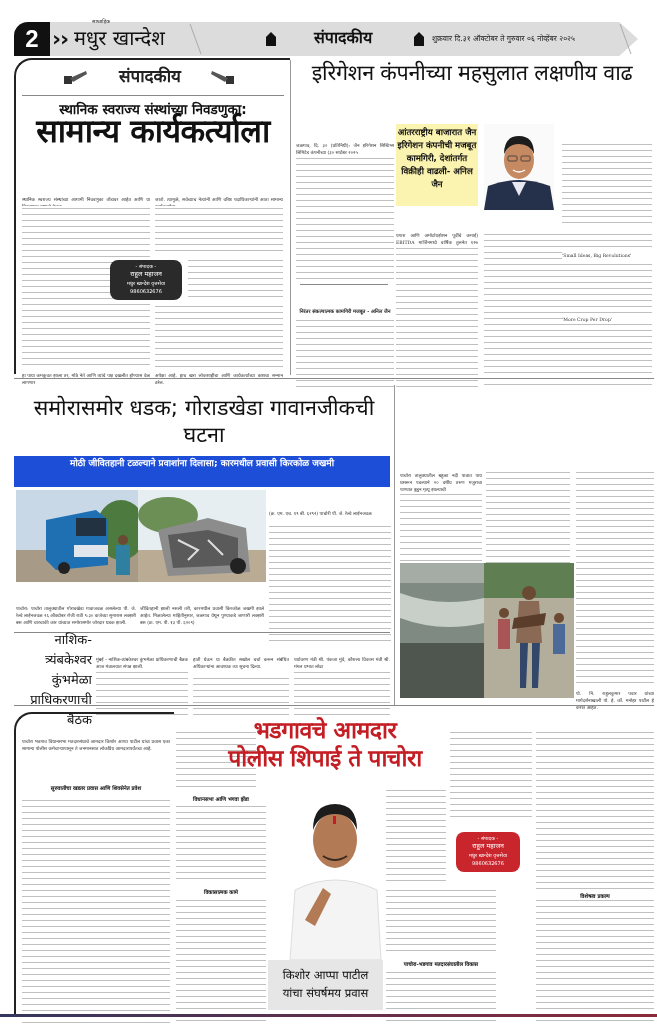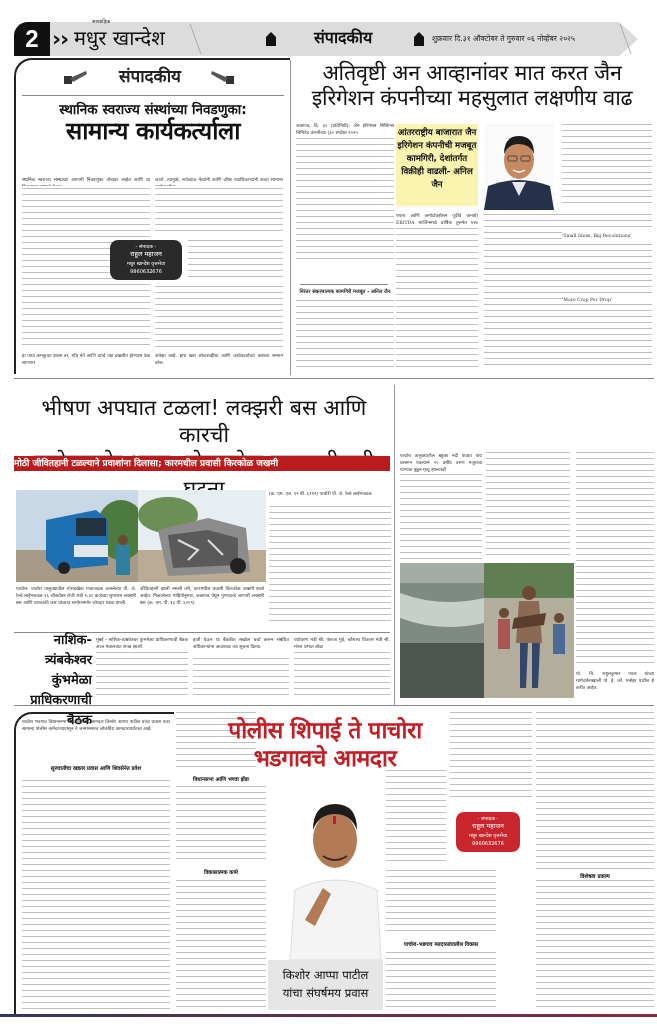--- a/index.html
+++ b/index.html
@@ -18,57 +18,57 @@
   .mh-sep { position: absolute; top: 2px; width: 12px; height: 30px; border-right: 1.5px solid #aaa; transform: skewX(20deg); }
   .mh-sep.s1 { left: 170px; }
   .mh-sep.s2 { left: 600px; }
   .mh-pen { position: absolute; top: 10px; width: 10px; height: 14px; background: #111; clip-path: polygon(50% 0, 100% 35%, 100% 100%, 0 100%, 0 35%); }
   .mh-pen.p1 { left: 252px; }
   .mh-pen.p2 { left: 400px; }
   .mh-section { position: absolute; left: 300px; top: 4px; font-family: "DejaVu Sans", sans-serif; font-size: 16px; font-weight: bold; color: #111; }
   .mh-date { position: absolute; left: 418px; top: 11px; font-size: 7.5px; color: #222; font-family: "DejaVu Sans", sans-serif; }
 
   
-  .abs { position: absolute; }
+  .abs { position: absolute; margin-top: 20px; }
   .txt { font-size: 4.6px; line-height: 7px; color: #333; text-align: justify; overflow: hidden; }
   .col-rule { position: absolute; width: 1px; background: #999; }
   .h-rule { position: absolute; height: 1px; background: #888; }
   .hl { font-family: "DejaVu Sans", sans-serif; color: #111; text-align: center; }
   .box-dark { background: #2a2a2a; color: #fff; border-radius: 8px; text-align: center; font-family: "DejaVu Sans", sans-serif; }
   .box-red { background: #c9252c; color: #fff; border-radius: 8px; text-align: center; font-family: "DejaVu Sans", sans-serif; }
   .lines { background: repeating-linear-gradient(to bottom, #8c8c8c 0 1px, transparent 1px 6px); opacity: .55; }
 
   
   .ed-frame { position: absolute; left: 14px; top: 58px; width: 276px; height: 316px; border-top-left-radius: 18px; border-left: 2px solid #222; border-top: 2px solid #222; }
   .ed-label { position: absolute; left: 70px; top: 64px; width: 160px; height: 26px; text-align:center; font-family: "DejaVu Sans", sans-serif; font-weight: bold; font-size: 17px; color: #222; }
   .ed-icon { position: absolute; top: 70px; width: 24px; height: 14px; }
   .ed-icon.l { left: 64px; }
   .ed-icon.r { left: 210px; }
   .ed-kicker { position: absolute; left: 22px; top: 100px; width: 262px; font-size: 13.5px; font-weight: bold; }
-  .ed-head { position: absolute; left: 22px; top: 117px; width: 262px; font-size: 24px; font-weight: bold; line-height: 28px; letter-spacing: -0.5px; }
+  .ed-head { position: absolute; left: 22px; top: 117px; width: 262px; font-size: 32px; font-weight: bold; line-height: 28px; letter-spacing: -0.5px; }
 
   
   .jain-head { position: absolute; left: 292px; top: 60px; width: 360px; font-size: 21.5px; line-height: 25px; font-weight: normal; letter-spacing: -0.3px; }
   .jain-quote { position: absolute; left: 396px; top: 124px; width: 82px; height: 82px; background: #fbf3b0; font-family: "DejaVu Sans", sans-serif; font-weight: bold; color: #111; font-size: 8.6px; line-height: 13px; text-align: center; padding-top: 2px; }
   .jain-photo { position: absolute; left: 484px; top: 124px; width: 70px; height: 86px; background: linear-gradient(#fff 0, #fff 100%); }
   .sub-bold { font-family: "DejaVu Sans", sans-serif; font-weight: bold; font-size: 5px; color: #222; text-align: center; }
 
   
   .acc-head { position: absolute; left: 14px; top: 394px; width: 380px; font-size: 21.5px; line-height: 27px; }
-  .acc-bar { position: absolute; left: 14px; top: 456px; width: 376px; height: 15px; background: #b91c1c; color: #fff; font-family: "DejaVu Sans", sans-serif; font-weight: bold; font-size: 9px; line-height: 15px; text-align: left; }
+  .acc-bar { position: absolute; left: 14px; top: 456px; width: 376px; height: 31px; background: #1d4ed8; color: #fff; font-family: "DejaVu Sans", sans-serif; font-weight: bold; font-size: 9px; line-height: 15px; text-align: center; }
   .img-bus { position: absolute; left: 16px; top: 490px; width: 122px; height: 92px; overflow: hidden; }
   .img-car { position: absolute; left: 138px; top: 490px; width: 128px; height: 92px; overflow: hidden; }
 
   
   .riv-head { position: absolute; left: 398px; top: 402px; width: 255px; font-size: 15px; line-height: 22px; }
   .img-river { position: absolute; left: 400px; top: 563px; width: 84px; height: 135px; overflow: hidden; }
   .img-rescue { position: absolute; left: 484px; top: 563px; width: 90px; height: 135px; overflow: hidden; }
 
   
-  .kum-head { position: absolute; left: 14px; top: 630px; width: 78px; font-size: 13px; line-height: 20px; text-align: right; font-weight: bold; }
+  .kum-head { position: absolute; left: 14px; top: 630px; width: 78px; font-size: 13px; line-height: 20px; text-align: right; font-weight: normal; }
 
   
   .pol-head { position: absolute; left: 175px; top: 716px; width: 300px; font-size: 23px; line-height: 28px; font-weight: bold; color: #c41e24; text-align: center; font-family: "DejaVu Sans", sans-serif; letter-spacing: -0.5px; }
   .pol-photo { position: absolute; left: 285px; top: 770px; width: 100px; height: 190px; }
   .pol-caption { position: absolute; left: 268px; top: 960px; width: 115px; height: 50px; background: #e6e6e6; font-family: "DejaVu Sans", sans-serif; font-size: 11.5px; line-height: 18px; text-align: center; color: #111; padding-top: 6px; }
   .pol-frame { position: absolute; left: 14px; top: 712px; width: 160px; height: 305px; border-top-left-radius: 18px; border-left: 2px solid #222; border-top: 2px solid #222; }
   .footer-rule { position: absolute; left: 0; top: 1014px; width: 657px; height: 3px; background: linear-gradient(90deg, #33365e, #8d2a3a); }
   .sec-title { font-family: "DejaVu Sans", sans-serif; font-weight: bold; font-size: 5.3px; text-align: center; color: #111; }
 </style>
 </head>
@@ -116,21 +116,20 @@
   <div style="font-size:6.5px;line-height:9px;">राहुल महाजन</div>
   <div style="font-size:5px;line-height:8px;">मधुर खान्देश वृत्तसेवा</div>
   <div style="font-size:5px;line-height:8px;">9860632676</div>
 </div>
 <div class="abs lines" style="left:188px;top:240px;width:95px;height:42px;"></div>
 <div class="abs lines" style="left:155px;top:286px;width:128px;height:64px;"></div>
 <div class="abs txt" style="left:155px;top:352px;width:128px;height:21px;">अपेक्षा आहे. हाच खरा लोकशाहीचा आणि कार्यकर्त्यांच्या कष्टाचा सन्मान ठरेल.</div>
 <div class="col-rule" style="left:290px;top:60px;height:315px;"></div>
 
 <div class="hl jain-head">
-  <div>अतिवृष्टी अन आव्हानांवर मात करत जैन</div>
   <div>इरिगेशन कंपनीच्या महसुलात लक्षणीय वाढ</div>
 </div>
 <div class="abs txt" style="left:296px;top:122px;width:98px;height:14px;">जळगाव, दि. ३० (प्रतिनिधी): जैन इरिगेशन सिस्टिम्स लिमिटेड कंपनीच्या (३० सप्टेंबर २०२५</div>
 <div class="abs lines" style="left:296px;top:138px;width:98px;height:126px;"></div>
 <div class="h-rule" style="left:300px;top:284px;width:88px;"></div>
 <div class="abs sub-bold" style="left:296px;top:288px;width:98px;">निरंतर संकल्पात्मक कामगिरी मजबूत - अनिल जैन</div>
 <div class="abs lines" style="left:296px;top:300px;width:98px;height:72px;"></div>
 <div class="jain-quote">आंतरराष्ट्रीय बाजारात जैन इरिगेशन कंपनीची मजबूत कामगिरी, देशांतर्गत विक्रीही वाढली- अनिल जैन</div>
 <svg class="jain-photo" viewBox="0 0 70 86">
   <rect width="70" height="86" fill="#fafafa"></rect>
@@ -144,21 +143,20 @@
 </svg>
 <div class="abs txt" style="left:396px;top:212px;width:82px;height:14px;">पगारा आणि अमोर्टायझेशन पूर्वीचे कमाई) EBITDA मार्जिनमध्ये वार्षिक तुलनेत १२७ बेसिस पॉईंटची</div>
 <div class="abs lines" style="left:396px;top:228px;width:82px;height:144px;"></div>
 <div class="abs lines" style="left:562px;top:124px;width:90px;height:80px;"></div>
 <div class="abs lines" style="left:484px;top:214px;width:168px;height:156px;"></div>
 <div class="abs txt" style="left:562px;top:232px;width:90px;height:8px;background:#fff;">'Small Ideas, Big Revolutions'</div>
 <div class="abs txt" style="left:562px;top:296px;width:90px;height:8px;background:#fff;">'More Crop Per Drop'</div>
 <div class="h-rule" style="left:14px;top:378px;width:640px;"></div>
 
 <div class="hl acc-head">
-  <div>भीषण अपघात टळला! लक्झरी बस आणि कारची</div>
   <div>समोरासमोर धडक; गोराडखेडा गावानजीकची घटना</div>
 </div>
 <div class="acc-bar">मोठी जीवितहानी टळल्याने प्रवाशांना दिलासा; कारमधील प्रवासी किरकोळ जखमी</div>
 <svg class="img-bus" viewBox="0 0 122 92">
   <rect width="122" height="92" fill="#c9d8e6"></rect>
   <rect y="60" width="122" height="32" fill="#a79a86"></rect>
   <ellipse cx="105" cy="40" rx="25" ry="30" fill="#4d7a3e"></ellipse>
   <path d="M30 30 L80 20 L92 30 L92 75 L40 80 L30 70 Z" fill="#1f6fb3"></path>
   <rect x="60" y="28" width="30" height="18" fill="#233240"></rect>
   <rect x="58" y="55" width="34" height="12" fill="#e0e6ec"></rect>
@@ -221,22 +219,22 @@
 <div class="abs txt" style="left:22px;top:718px;width:148px;height:42px;">पाचोरा भडगाव विधानसभा मतदारसंघाचे आमदार किशोर आप्पा पाटील यांचा प्रवास एका सामान्य पोलीस कर्मचाऱ्यापासून ते जनमानसात लोकप्रिय आमदारापर्यंतचा आहे.</div>
 <div class="abs sec-title" style="left:22px;top:764px;width:148px;">सुरुवातीचा खडतर प्रवास आणि शिवसेनेत प्रवेश</div>
 <div class="abs lines" style="left:22px;top:780px;width:148px;height:92px;"></div>
 <div class="abs lines" style="left:22px;top:876px;width:148px;height:136px;"></div>
 <div class="abs lines" style="left:176px;top:712px;width:80px;height:60px;"></div>
 <div class="abs sec-title" style="left:176px;top:775px;width:90px;">विधानसभा आणि भगवा झेंडा</div>
 <div class="abs lines" style="left:176px;top:786px;width:90px;height:78px;"></div>
 <div class="abs sec-title" style="left:176px;top:868px;width:90px;">विकासात्मक कामे</div>
 <div class="abs lines" style="left:176px;top:880px;width:90px;height:132px;"></div>
 <div class="pol-head">
+  <div>भडगावचे आमदार</div>
   <div>पोलीस शिपाई ते पाचोरा</div>
-  <div>भडगावचे आमदार</div>
 </div>
 <svg class="pol-photo" viewBox="0 0 100 190">
   <rect width="100" height="190" fill="#ffffff"></rect>
   <path d="M5 190 L10 120 Q50 100 92 120 L96 190 Z" fill="#f4f4f4" stroke="#ddd"></path>
   <ellipse cx="50" cy="70" rx="22" ry="28" fill="#b37b55"></ellipse>
   <path d="M28 60 Q28 34 50 34 Q72 34 72 60 Q66 44 50 44 Q34 44 28 60 Z" fill="#1c1c1c"></path>
   <rect x="48" y="46" width="3" height="8" fill="#c41e24"></rect>
   <path d="M38 86 Q50 94 62 86" stroke="#3a2a20" stroke-width="2" fill="none"></path>
   <path d="M20 150 L38 118 L46 124 L30 156 Z" fill="#b37b55"></path>
 </svg>

